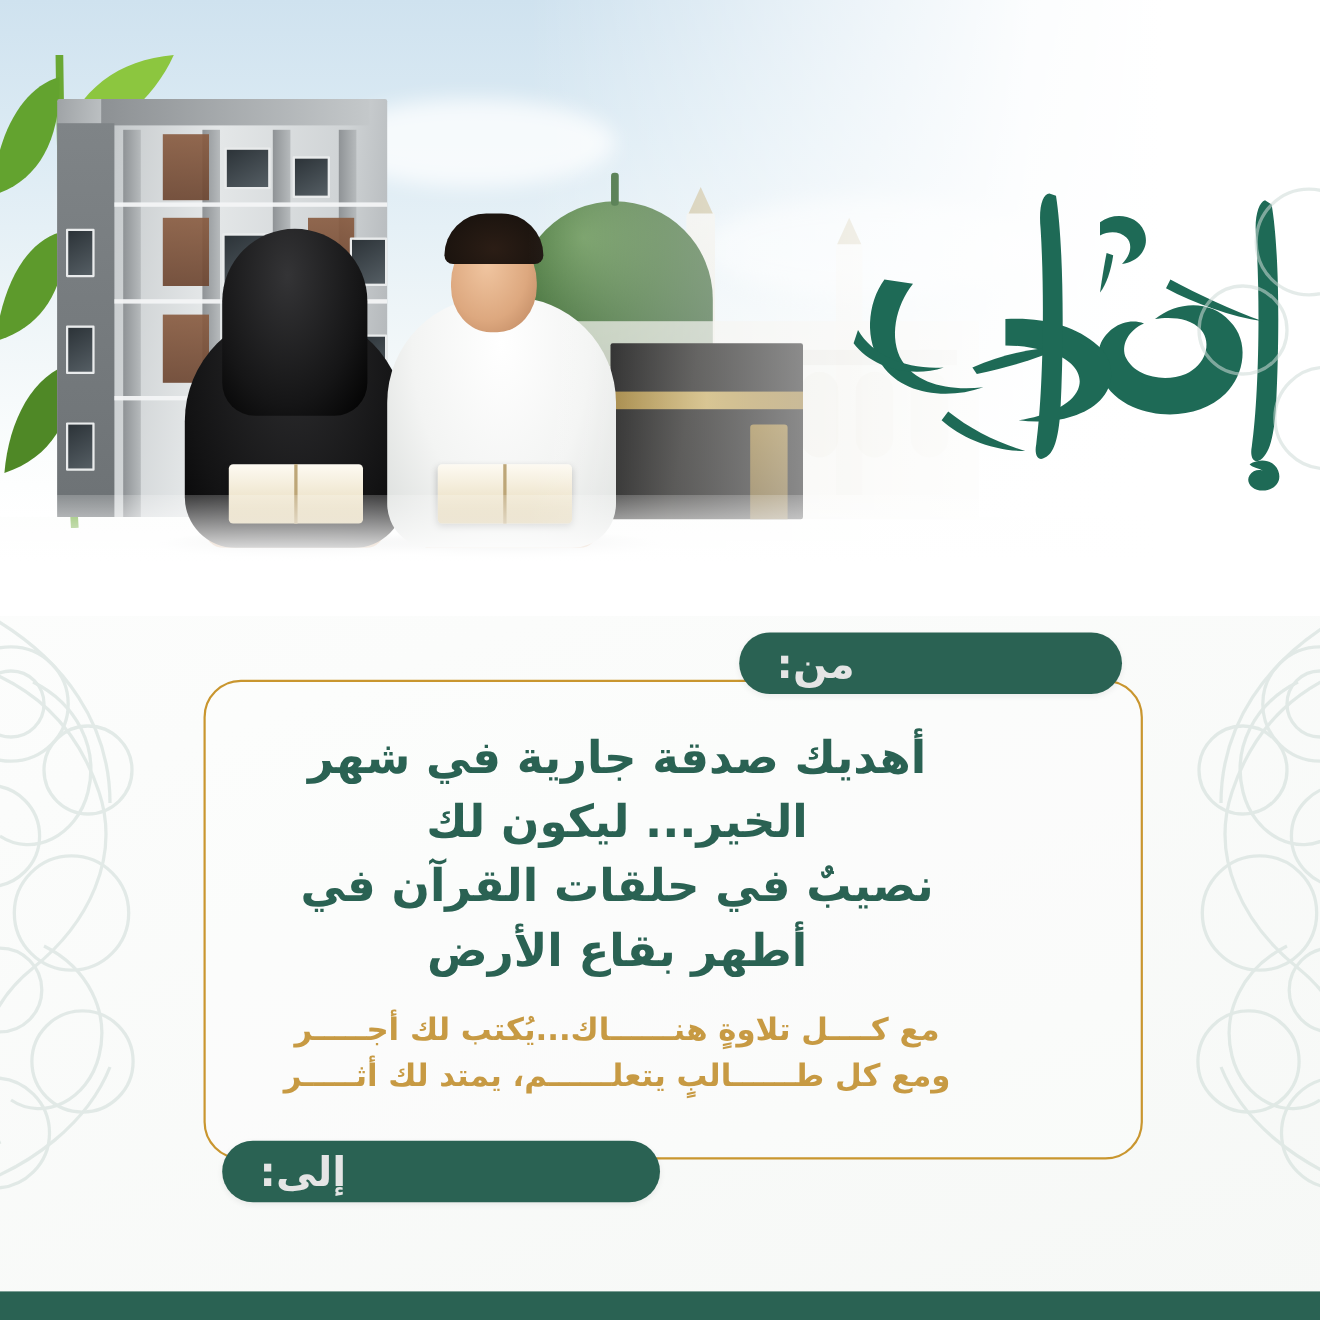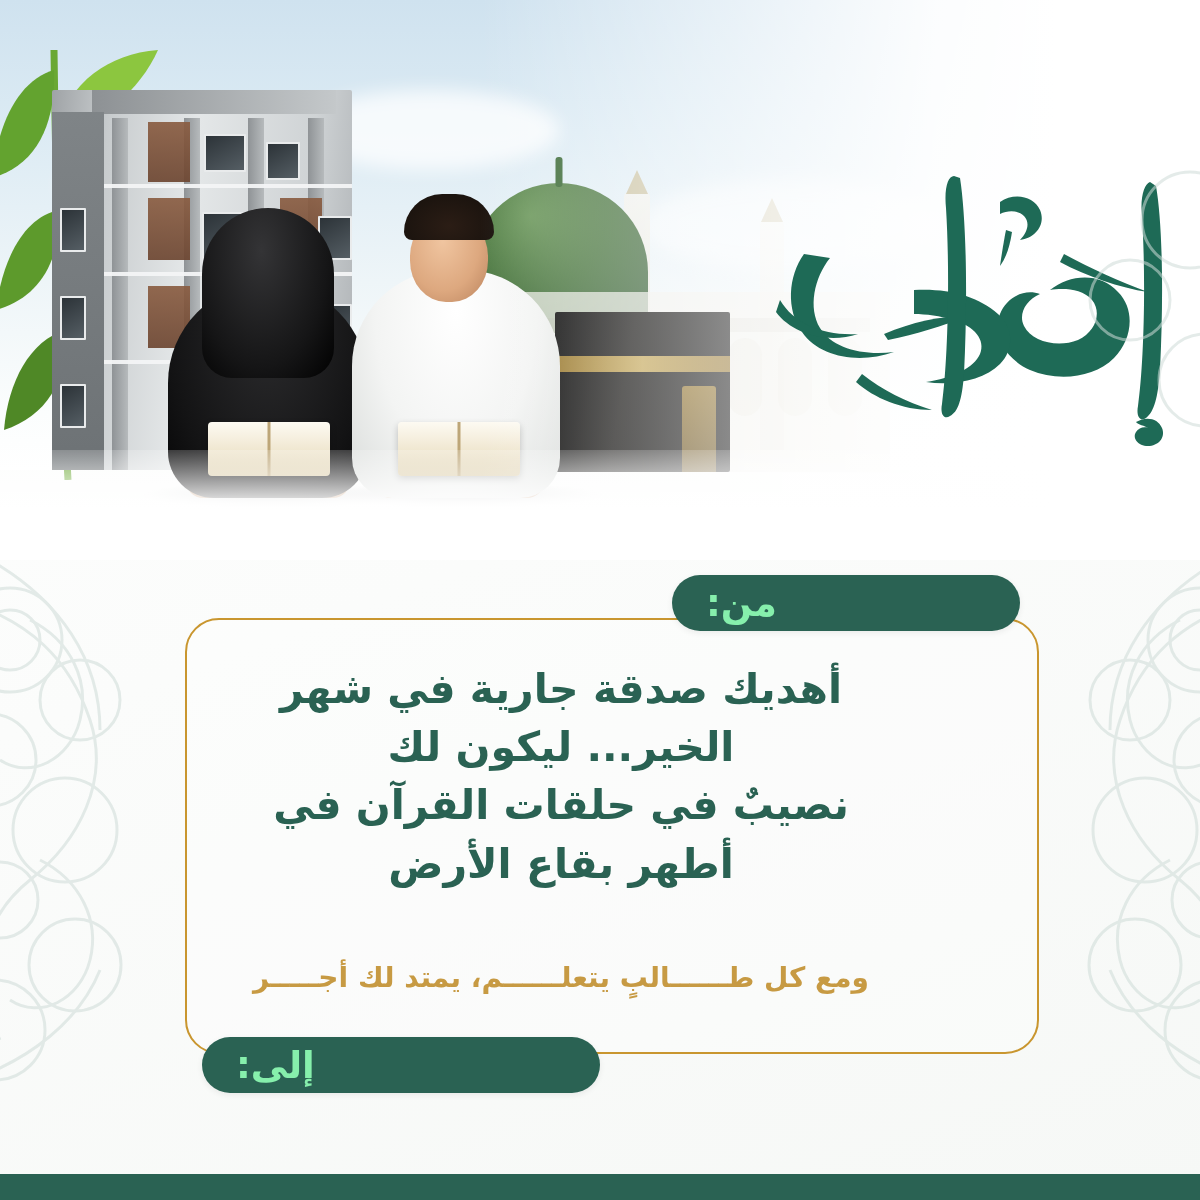--- a/index.html
+++ b/index.html
@@ -141,21 +141,21 @@
   
   .title-calli{position:absolute;right:16px;top:150px;width:420px;height:300px;}
 
   
   .card{
     position:absolute;left:185px;top:618px;width:850px;height:432px;
     border:2px solid #c9962f;border-radius:34px;
     background:rgba(255,255,255,.30);
   }
   .badge{
-    position:absolute;background:#2a6253;color:#86efac;
+    position:absolute;background:#2a6253;color:#e5e5e5;
     border-radius:34px;display:flex;align-items:center;justify-content:flex-end;
     padding:0 40px 0 34px;box-sizing:border-box;
     font-size:37px;font-weight:bold;letter-spacing:.5px;
     box-shadow:0 2px 6px rgba(0,0,0,.07);
   }
   .badge-from{right:180px;top:575px;width:348px;height:56px;}
   .badge-to{right:600px;top:1037px;width:398px;height:56px;}
 
   .body-text{
     position:absolute;left:225px;top:660px;width:672px;
@@ -371,22 +371,22 @@
     <span>من:</span>
   </div>
 
   <div class="body-text">
     <p class="para p-green">
       <span>أهديك صدقة جارية في شهر الخير... ليكون لك</span><br>
       <span>نصيبٌ في حلقات القرآن في أطهر بقاع الأرض</span>
     </p>
     <div class="gap-a"></div>
     <p class="para p-gold">
-      <br>
-      <span>ومع كل طــــــالبٍ يتعلــــــم، يمتد لك أجـــــر</span>
+      <span>مع كــــل تلاوةٍ هنــــــاك...يُكتب لك أجـــــر</span><br>
+      <span>ومع كل طــــــالبٍ يتعلــــــم، يمتد لك أثـــــر</span>
     </p>
     <div class="gap-b"></div>
   </div>
 
   <div class="badge badge-to">
     <span>إلى:</span>
   </div>
 
   <div class="footer-bar"></div>
 </div>

